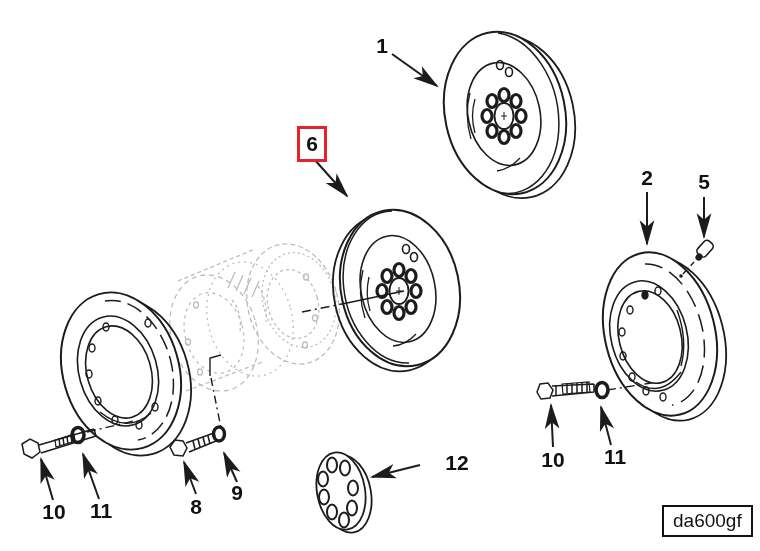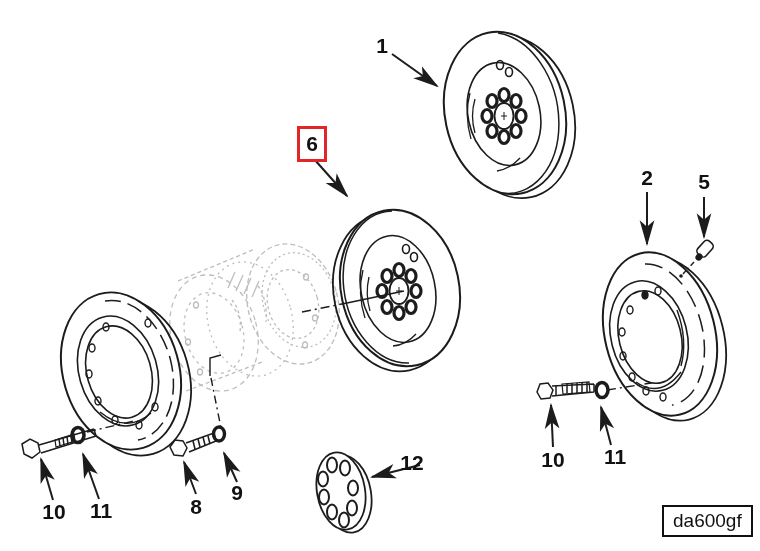--- a/index.html
+++ b/index.html
@@ -240,21 +240,21 @@
   <div class="callout" style="left:365px;top:35px;" data-name="callout-label-1">1</div>
 
   <div class="callout-box" style="left:297px;top:126px;" data-name="item-6-highlight-box">
     <span data-name="callout-label-6">6</span>
   </div>
 
   <div class="callout" style="left:179px;top:496px;" data-name="callout-label-8">8</div>
   <div class="callout" style="left:220px;top:482px;" data-name="callout-label-9">9</div>
   <div class="callout" style="left:37px;top:501px;" data-name="callout-label-10-left">10</div>
   <div class="callout" style="left:84px;top:500px;" data-name="callout-label-11-left">11</div>
-  <div class="callout" style="left:395px;top:452px;" data-name="callout-label-12">12</div>
+  <div class="callout" style="left:440px;top:452px;" data-name="callout-label-12">12</div>
   <div class="callout" style="left:630px;top:167px;" data-name="callout-label-13">2</div>
   <div class="callout" style="left:687px;top:171px;" data-name="callout-label-14">5</div>
   <div class="callout" style="left:536px;top:449px;" data-name="callout-label-10-right">10</div>
   <div class="callout" style="left:598px;top:446px;" data-name="callout-label-11-right">11</div>
 
   <div class="figure-code" style="left:662px;top:505px;" data-name="figure-code">da600gf</div>
 
 </div>
 
 </body></html>

